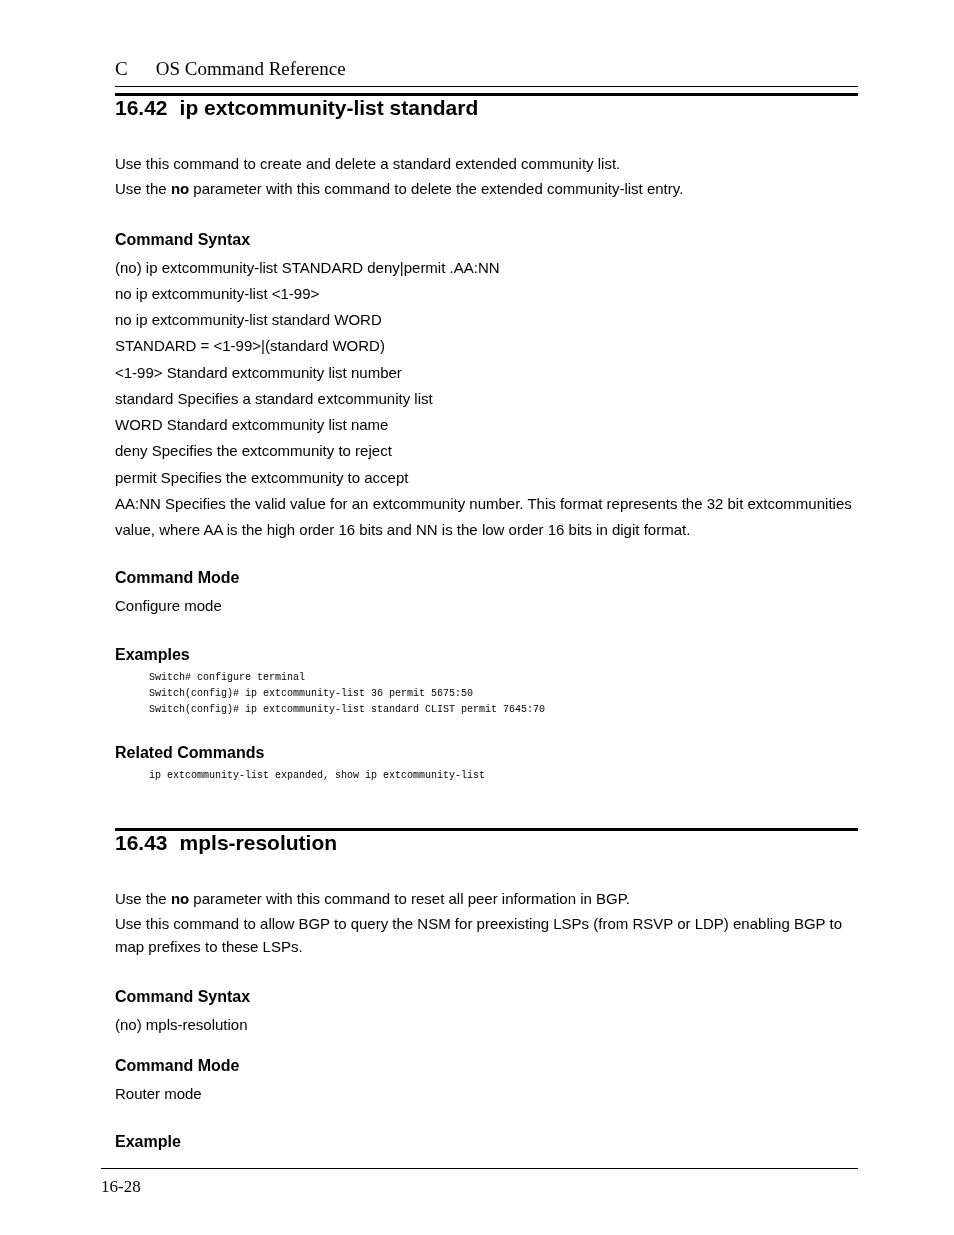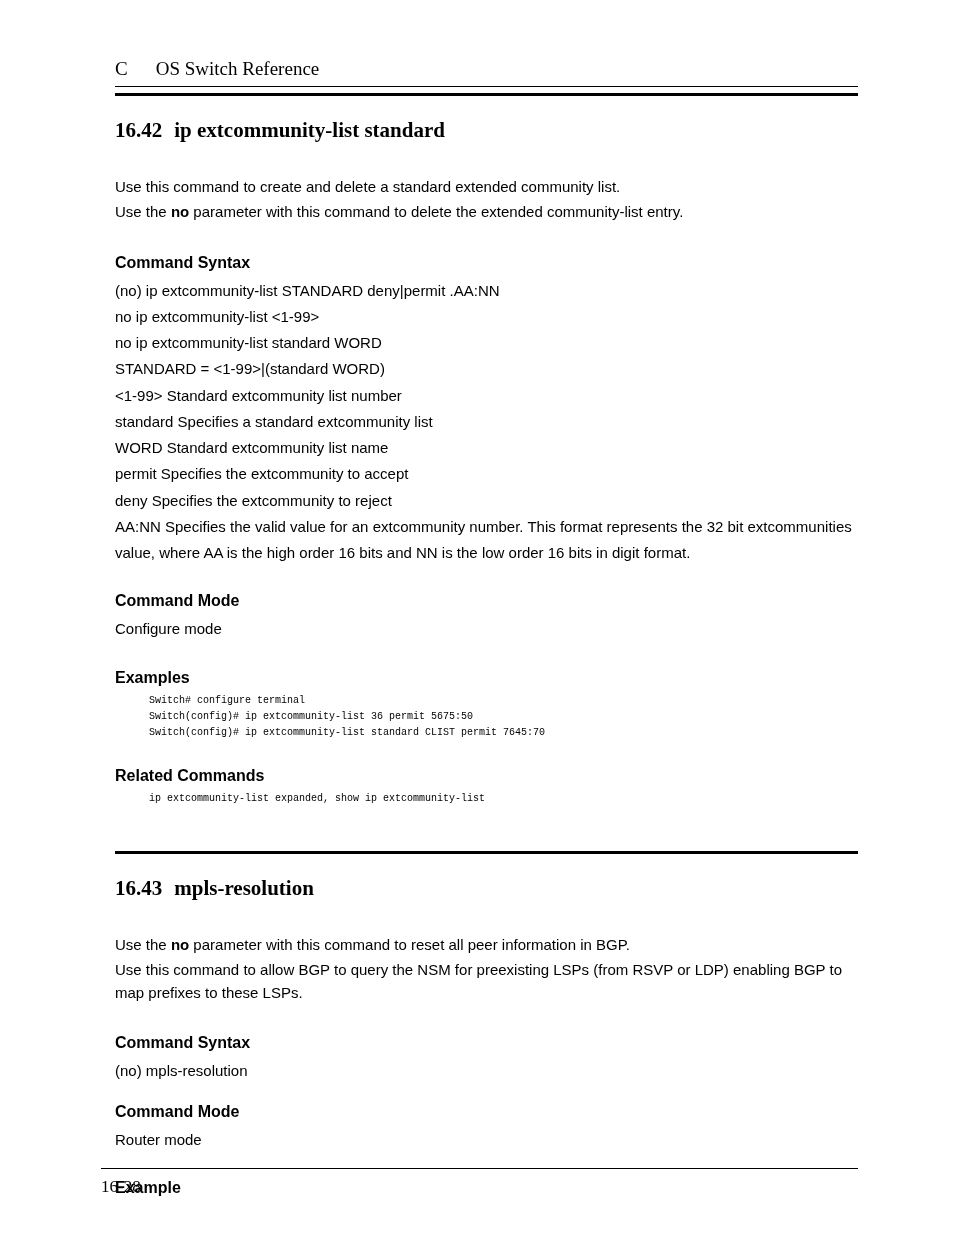--- a/index.html
+++ b/index.html
@@ -17,24 +17,23 @@
   .running-header {
     display: flex;
     font-family: "Times New Roman", Times, serif;
     font-size: 19px;
     margin-bottom: 6px;
     gap: 28px;
   }
   .hr-thin { border: none; border-top: 1px solid #000; margin-bottom: 6px; }
   .hr-thick { border: none; border-top: 3px solid #000; }
   .section-heading {
-    font-family: Liberation Serif, serif;
+    font-family: Liberation Sans, sans-serif;
     font-weight: bold;
     font-size: 21px;
-    margin-top: 22px;
     margin-bottom: 32px;
     display: flex;
     gap: 12px;
   }
   .body-para {
     font-size: 15px;
     line-height: 1.55;
     margin-bottom: 2px;
   }
   .body-para .bold { font-weight: bold; margin-top: 42px; }
@@ -77,21 +76,21 @@
   }
   .gap-top { margin-top: 30px; }
 </style>
 </head>
 <body>
 
 <div class="page">
 
   <div class="running-header">
     <span>C</span>
-    <span>OS Switch Reference</span>
+    <span>OS Command Reference</span>
   </div>
   <hr class="hr-thin">
   <hr class="hr-thick">
 
   <div class="section-heading">
     <span>16.42</span>
     <span>ip extcommunity-list standard</span>
   </div>
 
   <p class="body-para">Use this command to create and delete a standard extended community list.</p>
@@ -101,22 +100,22 @@
 
   <div class="subheading gap-top">Command Syntax</div>
   <div class="indented">
     <div>(no) ip extcommunity-list STANDARD deny|permit .AA:NN</div>
     <div>no ip extcommunity-list &lt;1-99&gt;</div>
     <div>no ip extcommunity-list standard WORD</div>
     <div>STANDARD = &lt;1-99&gt;|(standard WORD)</div>
     <div>&lt;1-99&gt; Standard extcommunity list number</div>
     <div>standard Specifies a standard extcommunity list</div>
     <div>WORD Standard extcommunity list name</div>
+    <div>deny Specifies the extcommunity to reject</div>
     <div>permit Specifies the extcommunity to accept</div>
-    <div>deny Specifies the extcommunity to reject</div>
     <div>AA:NN Specifies the valid value for an extcommunity number. This format represents the 32 bit extcommunities value, where AA is the high order 16 bits and NN is the low order 16 bits in digit format.</div>
   </div>
 
   <div class="subheading">Command Mode</div>
   <div class="indented">Configure mode</div>
 
   <div class="subheading">Examples</div>
   <div class="mono">Switch# configure terminal</div>
   <div class="mono">Switch(config)# ip extcommunity-list 36 permit 5675:50</div>
   <div class="mono">Switch(config)# ip extcommunity-list standard CLIST permit 7645:70</div>

